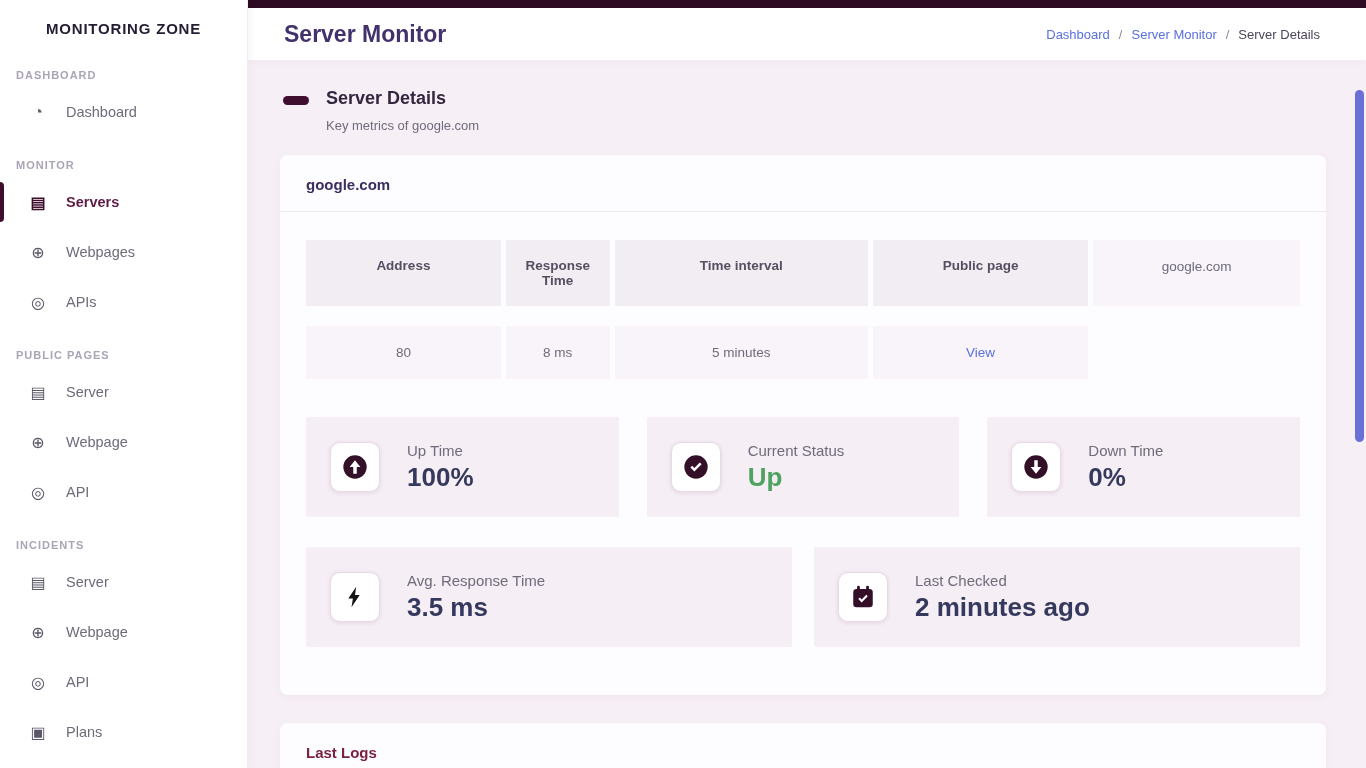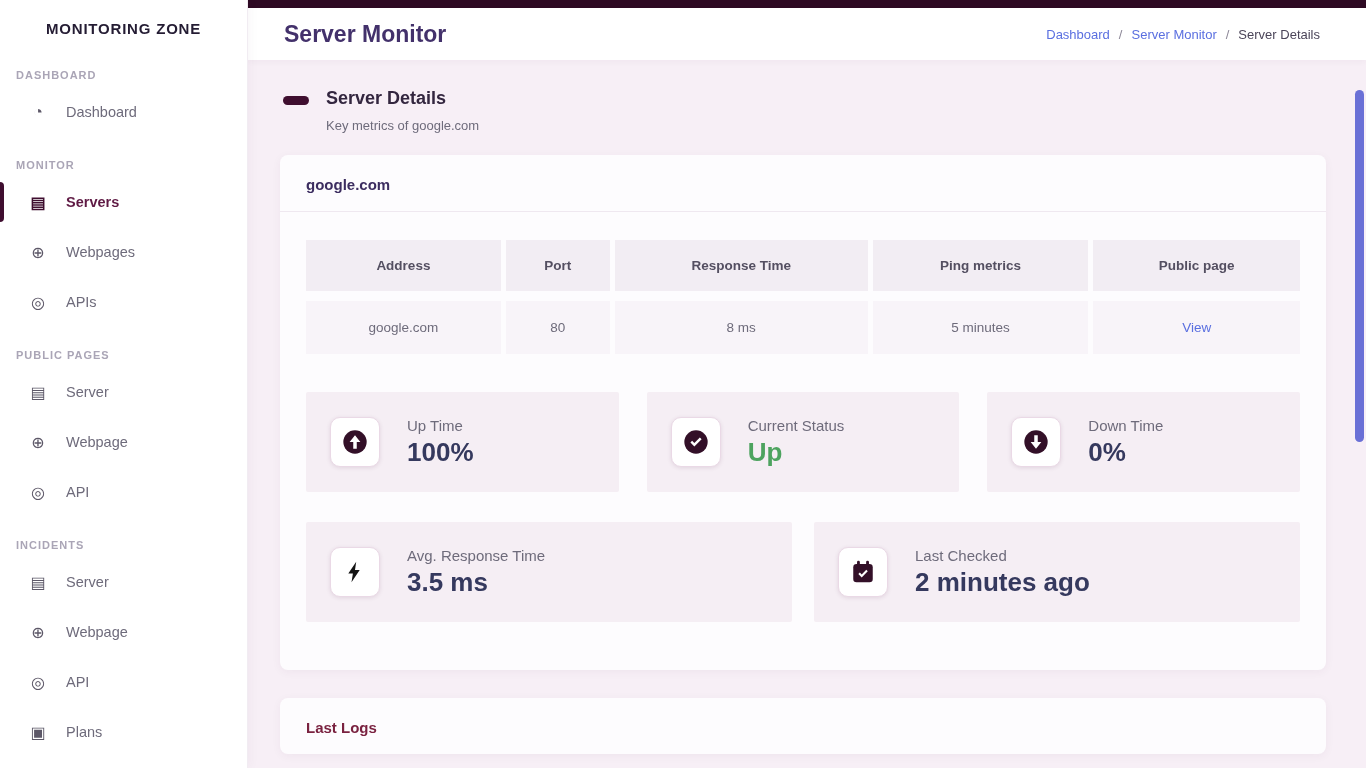--- a/index.html
+++ b/index.html
@@ -40,21 +40,21 @@
   .section-subtitle { font-size:13px; color:#6e6b7b; margin-top:9px; }
 
   .card { background:#fdfcfe; border-radius:8px; box-shadow:0 2px 10px rgba(75,35,75,.05); }
   .card + .card { margin-top:28px; }
   .card-title { padding:21px 26px 18px 26px; font-size:15px; font-weight:bold; color:#3c2d60;
                 border-bottom:1px solid #efe8f0; }
   .logs-title { color:#7a2240; border-bottom:none; }
   .card-body { padding:28px 26px 48px 26px; }
 
   
-  .metric-table { display:grid; grid-template-columns:197fr 105fr 256fr 218fr 209fr; gap:10px 5px; }
+  .metric-table { display:grid; grid-template-columns:197fr 105fr 256fr 218fr 209fr; gap:20px 5px; }
   .metric-table .th { background:#f2edf3; color:#544f61; font-weight:bold; font-size:13.5px;
                       text-align:center; padding:18px 8px; }
   .metric-table .td { background:#f8f4f9; color:#6e6b7b; font-size:13.5px; text-align:center; padding:19px 8px; }
   .view-link { color:#5a6fe0; cursor:pointer; text-decoration:none; }
 
   
   .stats-row-3 { display:grid; grid-template-columns:repeat(3,1fr); gap:28px; margin-top:38px; }
   .stats-row-2 { display:grid; grid-template-columns:repeat(2,1fr); gap:22px; margin-top:30px; }
   .stat-card { background:#f5eef4; border-radius:2px; height:100px; display:flex; align-items:center;
                padding:0 24px; }
@@ -153,23 +153,22 @@
           <div class="section-subtitle">Key metrics of google.com</div>
         </div>
       </div>
 
       <div class="card">
         <div class="card-title">google.com</div>
         <div class="card-body">
 
           <div class="metric-table">
             <div class="th">Address</div>
-            <div class="th">Port</div>
             <div class="th">Response Time</div>
-            <div class="th">Ping metrics</div>
+            <div class="th">Time interval</div>
             <div class="th">Public page</div>
 
             <div class="td">google.com</div>
             <div class="td">80</div>
             <div class="td">8 ms</div>
             <div class="td">5 minutes</div>
             <div class="td">
               <a class="view-link">View</a>
             </div>
           </div>

